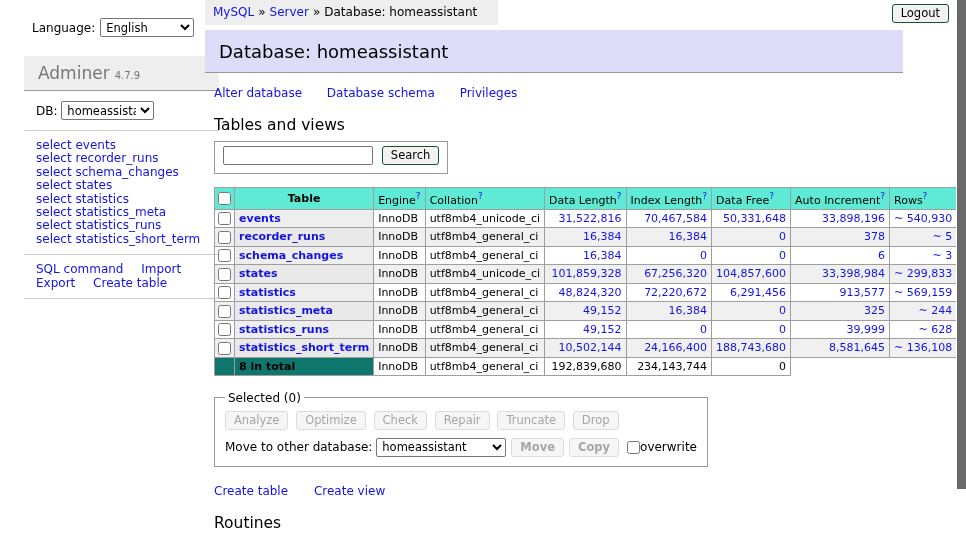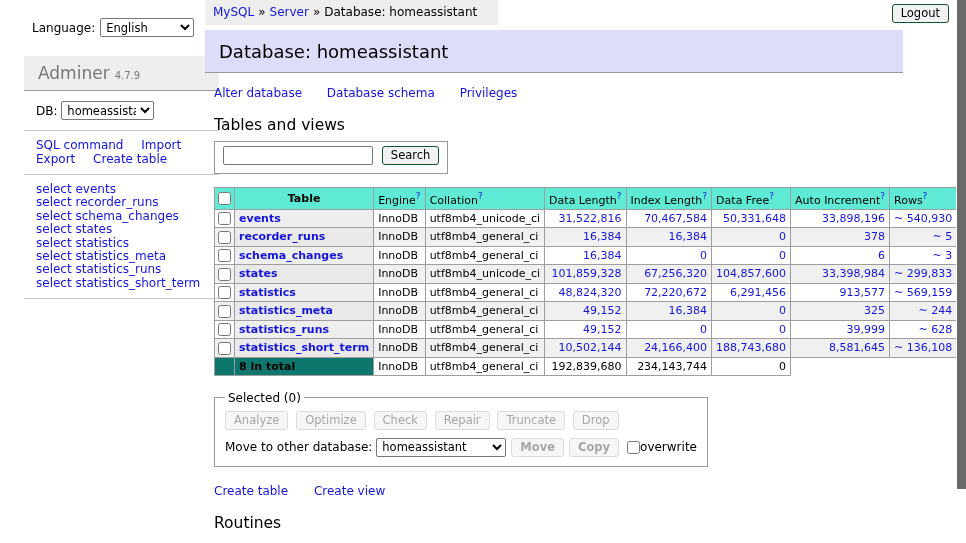--- a/index.html
+++ b/index.html
@@ -117,35 +117,35 @@
   <p class="lang-row">
     <label>Language:</label><select id="language-select"><option selected="">English</option></select>
   </p>
   <h1 class="brand-bar">
     <span class="brand">Adminer</span><span class="version">4.7.9</span>
   </h1>
   <p class="menu-p">
     <span>DB:</span>
     <select id="db-select"><option selected="">homeassistant</option></select>
   </p>
-  <p class="menu-p menu-actions">
-    <a>SQL command</a>
-    <a>Import</a>
-    <a>Export</a>
-    <a>Create table</a>
-  </p>
   <p class="menu-p menu-tables">
     <span class="tbl-line"><a>select</a> <a>events</a></span><br>
     <span class="tbl-line"><a>select</a> <a>recorder_runs</a></span><br>
     <span class="tbl-line"><a>select</a> <a>schema_changes</a></span><br>
     <span class="tbl-line"><a>select</a> <a>states</a></span><br>
     <span class="tbl-line"><a>select</a> <a>statistics</a></span><br>
     <span class="tbl-line"><a>select</a> <a>statistics_meta</a></span><br>
     <span class="tbl-line"><a>select</a> <a>statistics_runs</a></span><br>
     <span class="tbl-line"><a>select</a> <a>statistics_short_term</a></span>
+  </p>
+  <p class="menu-p menu-actions">
+    <a>SQL command</a>
+    <a>Import</a>
+    <a>Export</a>
+    <a>Create table</a>
   </p>
 </div>
 
 <button id="logout-btn" class="btn">Logout</button>
 
 <div id="content">
   <p id="breadcrumb"><a>MySQL</a><span class="sep">»</span><a>Server</a><span class="sep">»</span><span>Database: homeassistant</span></p>
 
   <h2 class="page-title">Database: homeassistant</h2>
 

